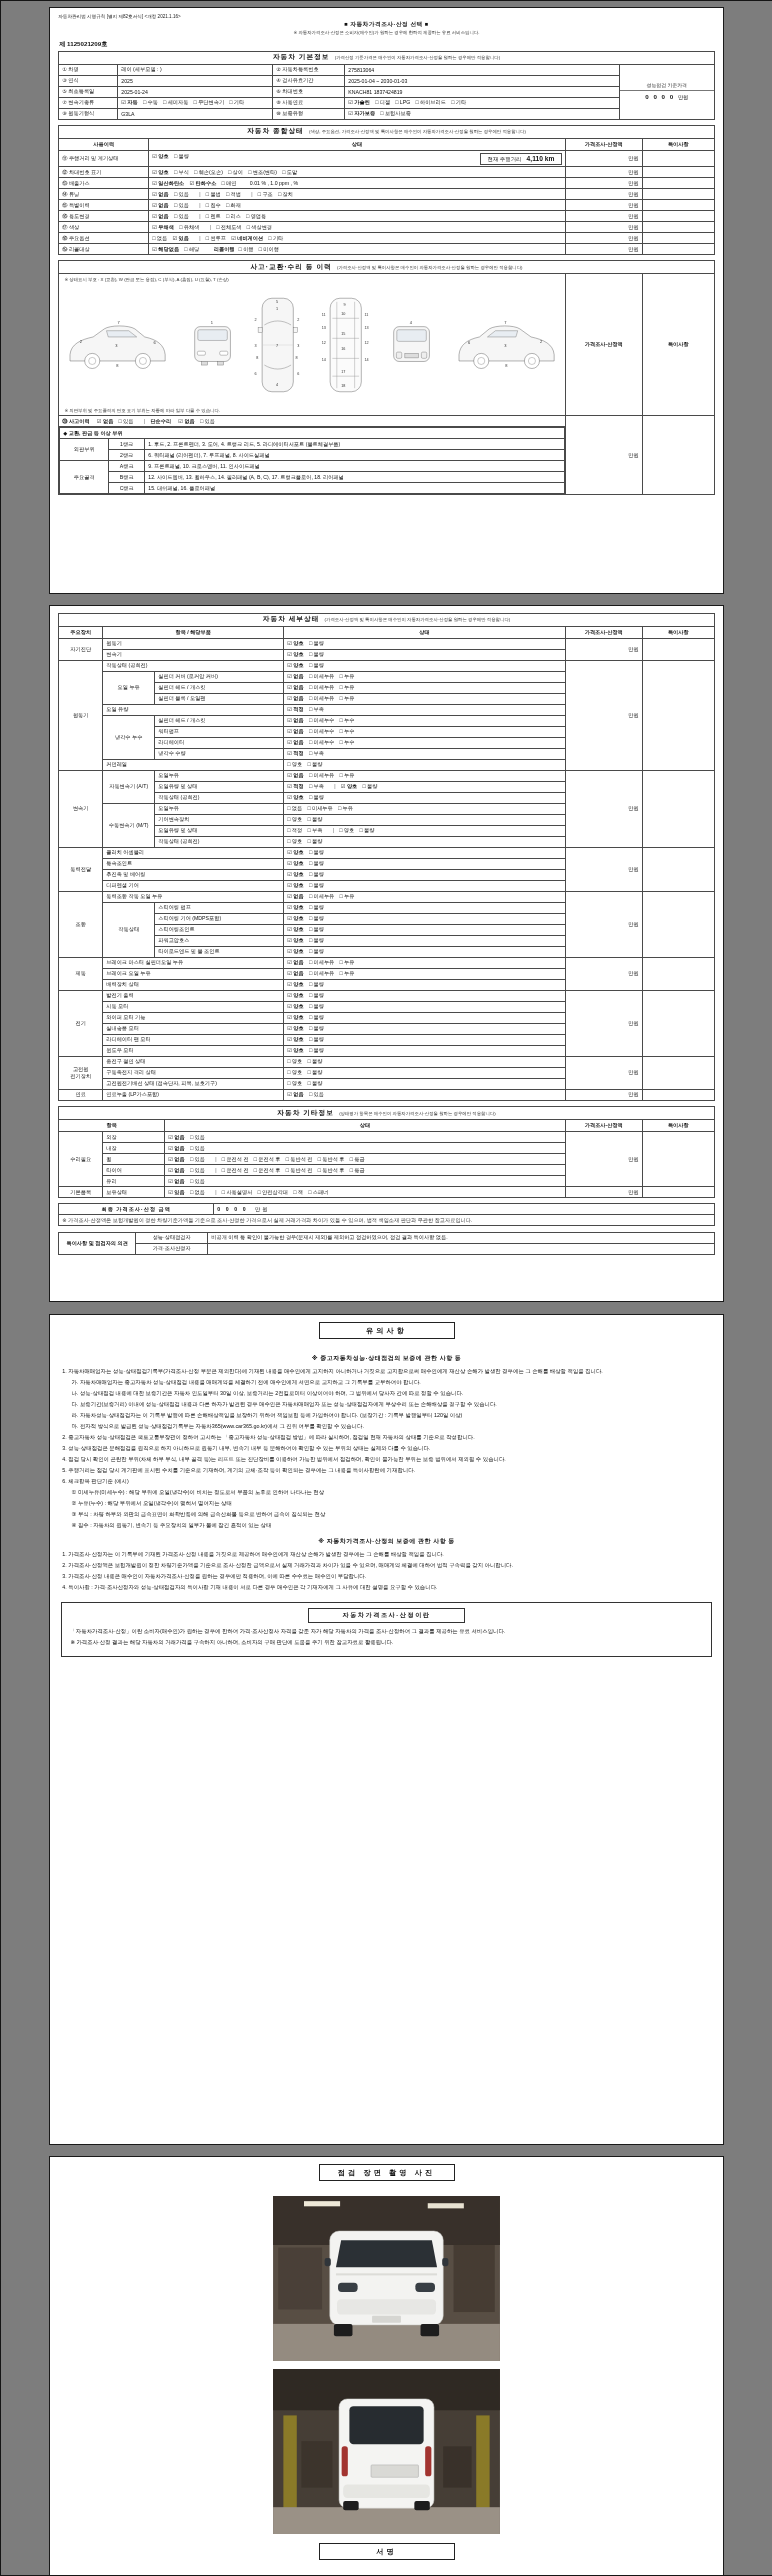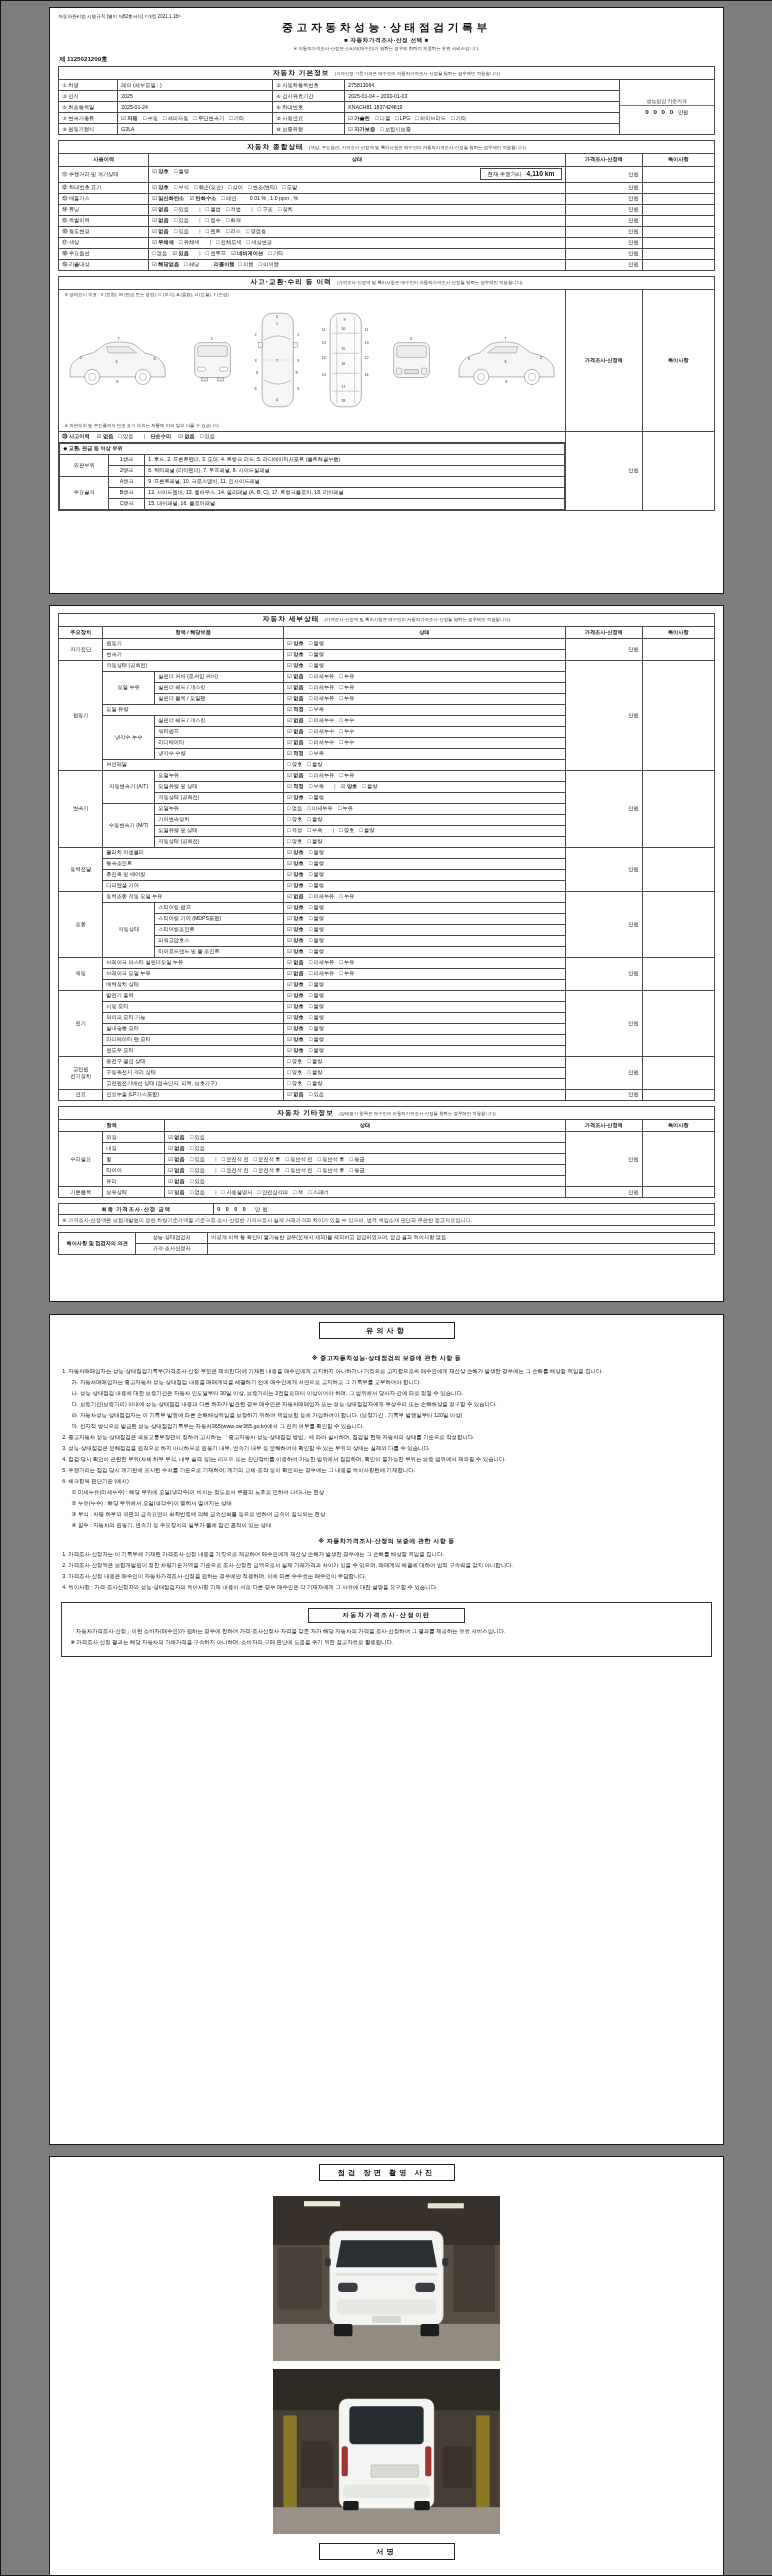--- a/index.html
+++ b/index.html
@@ -58,21 +58,20 @@
   .photo-wrap svg{display:block;}
   .sign-head{margin-top:9.3px;}
   .fee{text-align:right;font-size:6.7px;font-weight:bold;color:#0b2fbf;margin:3.1px 20.6px 4.1px 0;}
   .legal{text-align:center;font-size:4.6px;color:#222;line-height:1.7;}
 </style>
 </head>
 <body>
 
 <div class="page" id="p1">
   <div class="form-ref">자동차관리법 시행규칙 [별지 제82호서식] &lt;개정 2021.1.16&gt;</div>
-  <div class="doc-title">중고자동차성능·상태점검기록부</div>
   <div class="doc-sub">■ 자동차가격조사·산정 선택 ■</div>
   <div class="doc-subnote">※ 자동차가격조사·산정은 소비자(매수인)가 원하는 경우에 한하여 제공하는 유료 서비스입니다.</div>
   <div class="doc-no">제 1125021209호</div>
   <table class="frm" id="basic-table">
       <colgroup>
         <col style="width:59px">
         <col style="width:155px">
         <col style="width:72px">
         <col>
         <col style="width:95px">

